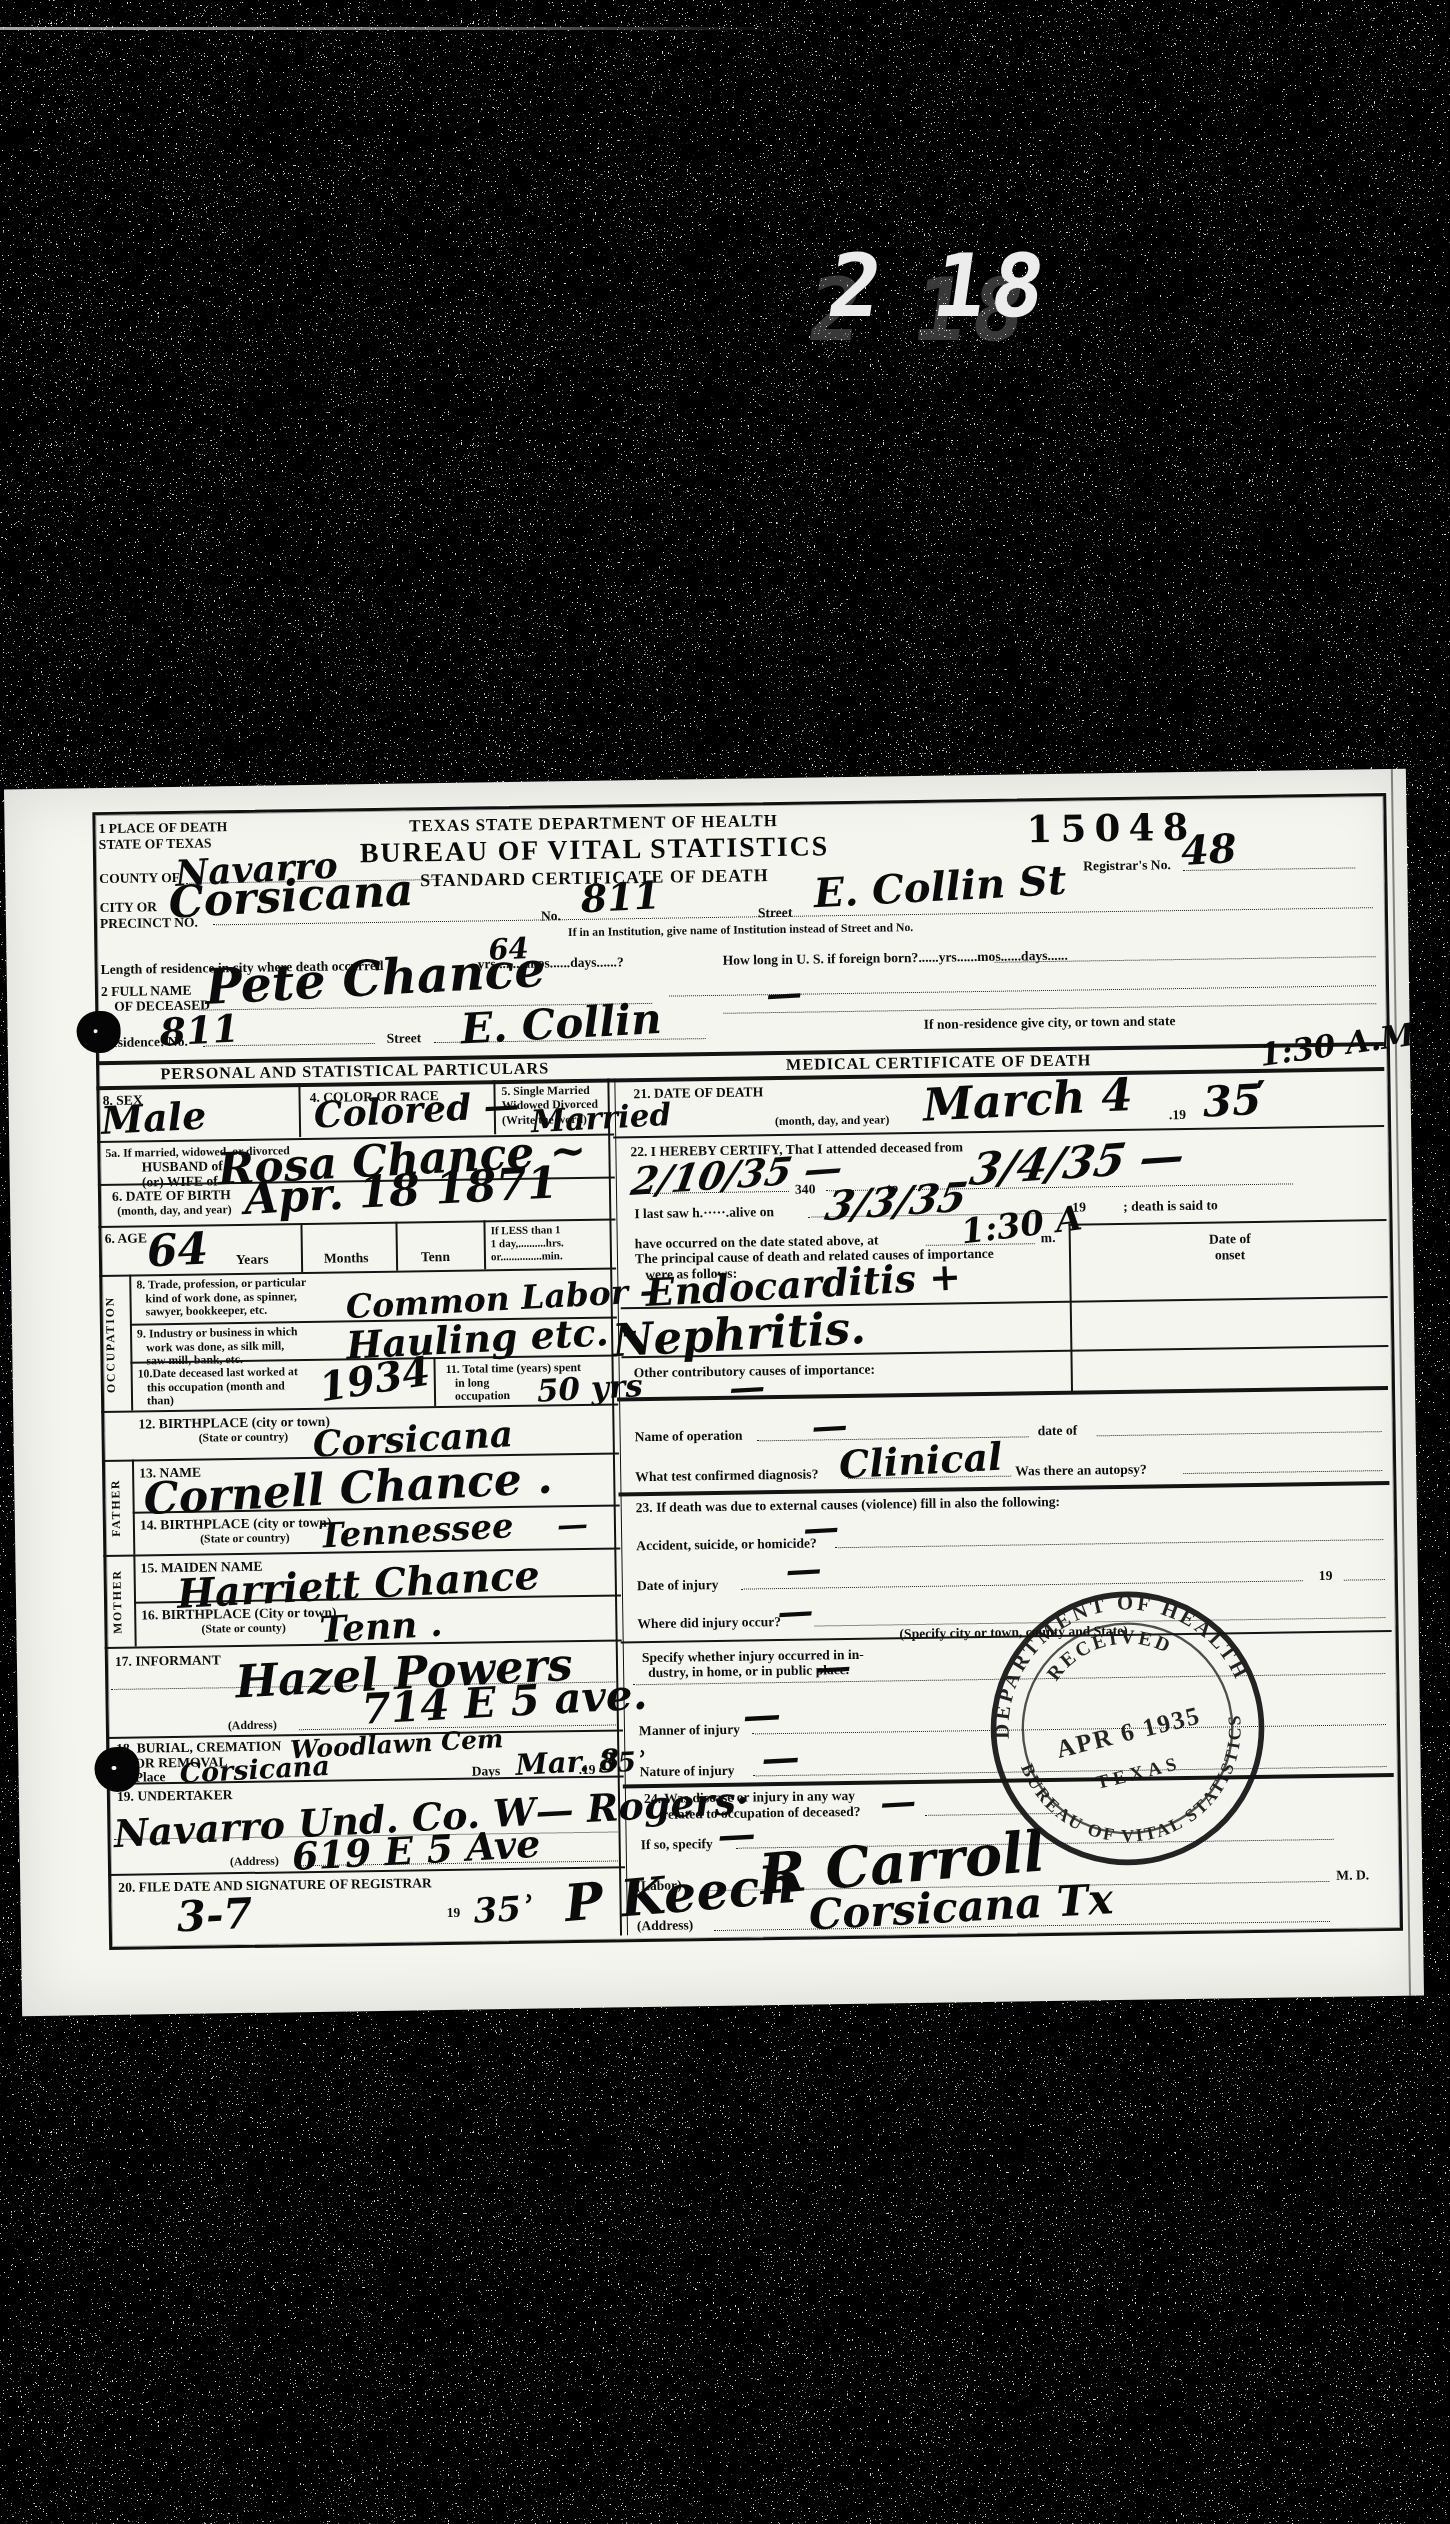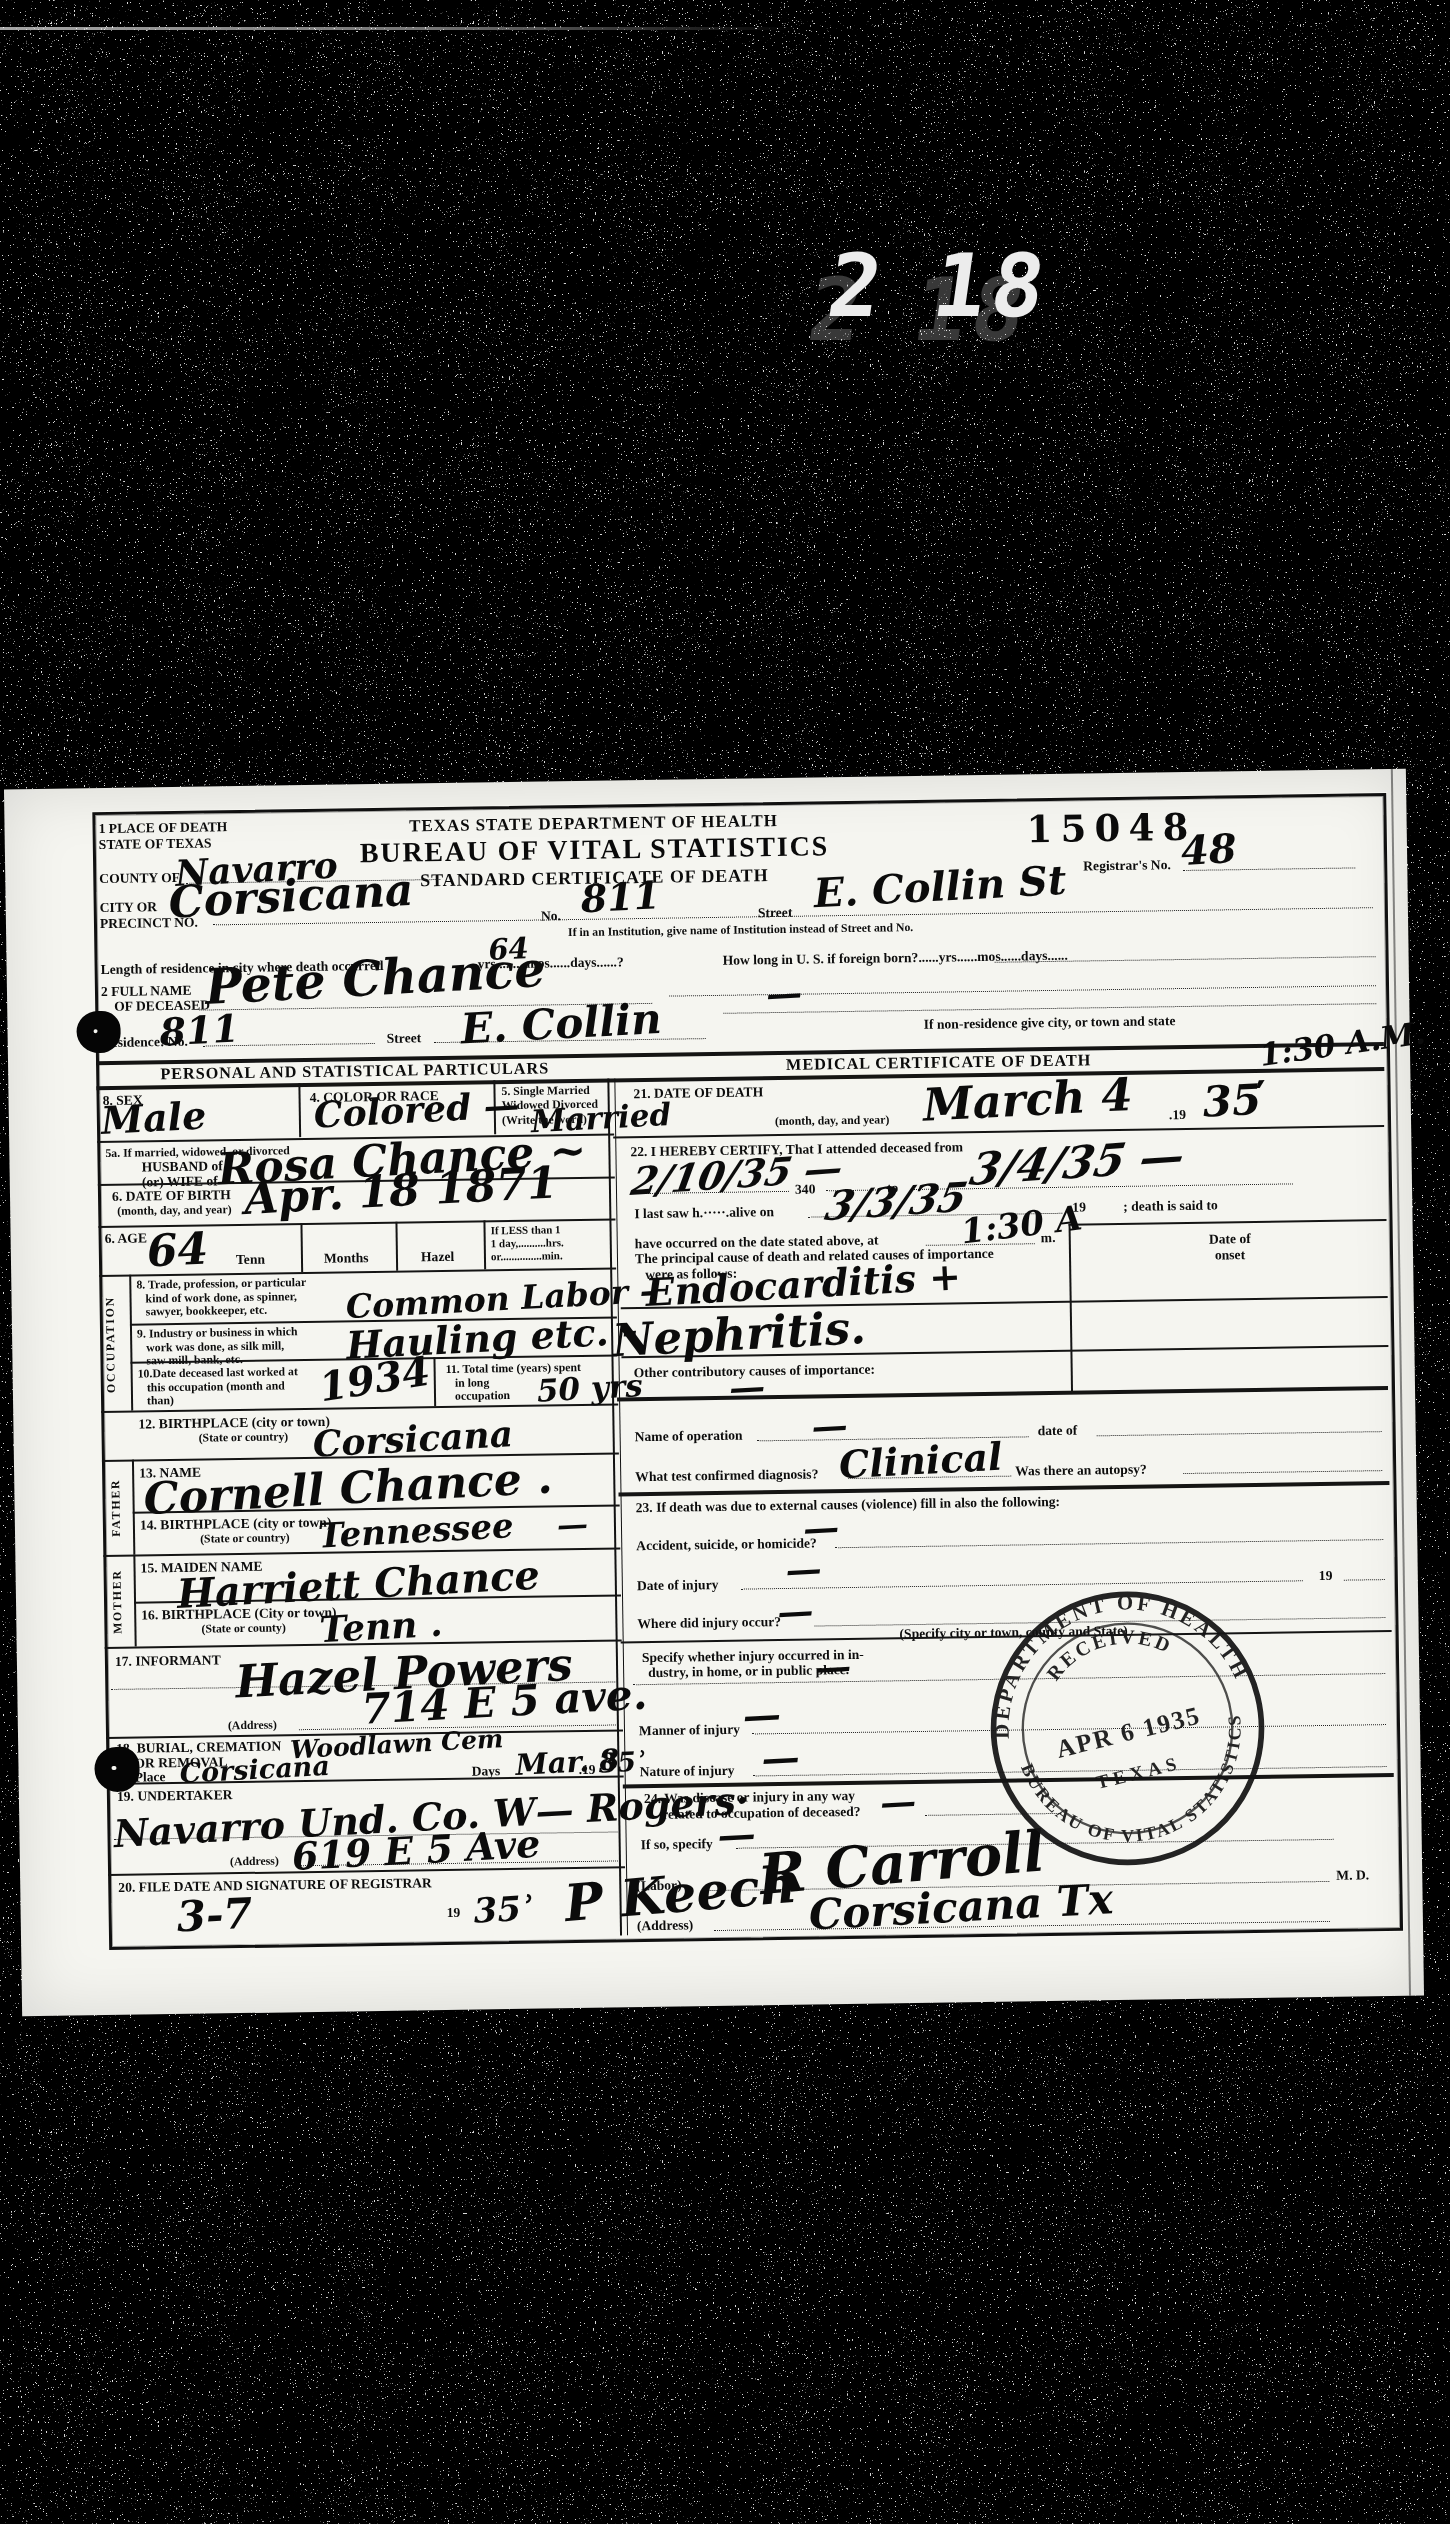--- a/index.html
+++ b/index.html
@@ -169,23 +169,23 @@
   <div class="lbl" style="left:132px;top:372px;">HUSBAND of</div>
   <div class="lbl" style="left:132px;top:387px;">(or) WIFE of</div>
   <div class="hw" style="left:208px;top:350px;font-size:44px;">Rosa Chance ~</div>
 
   <div class="lbl" style="left:102px;top:401px;">6.  DATE OF BIRTH</div>
   <div class="lbl sm" style="left:107px;top:417px;">(month, day, and year)</div>
   <div class="hw" style="left:234px;top:381px;font-size:44px;">Apr. 18  1871</div>
 
   <div class="lbl" style="left:94px;top:443px;">6. AGE</div>
   <div class="hw" style="left:136px;top:437px;font-size:44px;">64</div>
-  <div class="lbl" style="left:225px;top:466px;">Tenn</div>
+  <div class="lbl" style="left:225px;top:466px;">Years</div>
   <div class="lbl" style="left:313px;top:466px;">Months</div>
-  <div class="lbl" style="left:410px;top:466px;">Hazel</div>
+  <div class="lbl" style="left:410px;top:466px;">Tenn</div>
   <div class="lbl xs" style="left:480px;top:442px;">If LESS than 1</div>
   <div class="lbl xs" style="left:480px;top:455px;">1 day,..........hrs.</div>
   <div class="lbl xs" style="left:480px;top:468px;">or...............min.</div>
 
   <div class="vlabel" style="left:91px;top:497px;height:120px;">OCCUPATION</div>
   <div class="lbl sm" style="left:125px;top:491px;">8. Trade, profession, or particular</div>
   <div class="lbl sm" style="left:134px;top:505px;">kind of work done, as spinner,</div>
   <div class="lbl sm" style="left:134px;top:518px;">sawyer, bookkeeper, etc.</div>
   <div class="hw" style="left:334px;top:497px;font-size:33px;">Common Labor -</div>
   <div class="lbl sm" style="left:125px;top:540px;">9. Industry or business in which</div>

